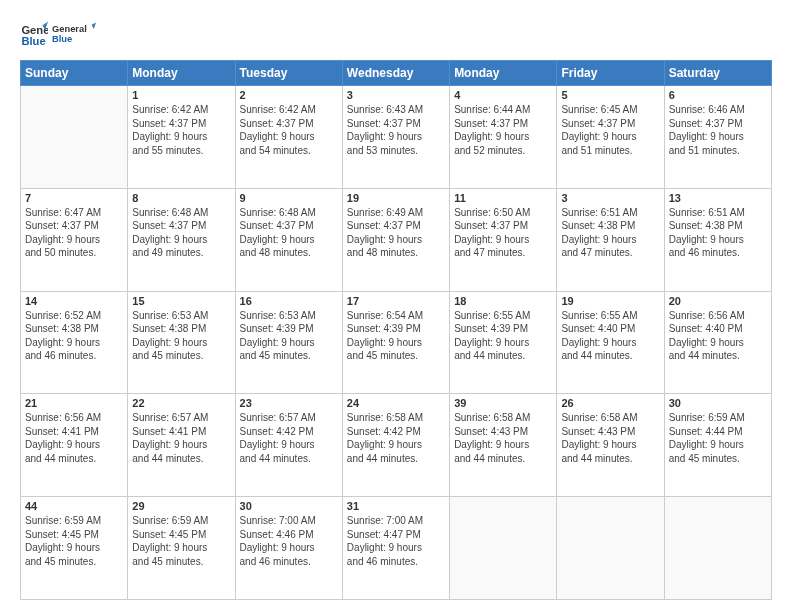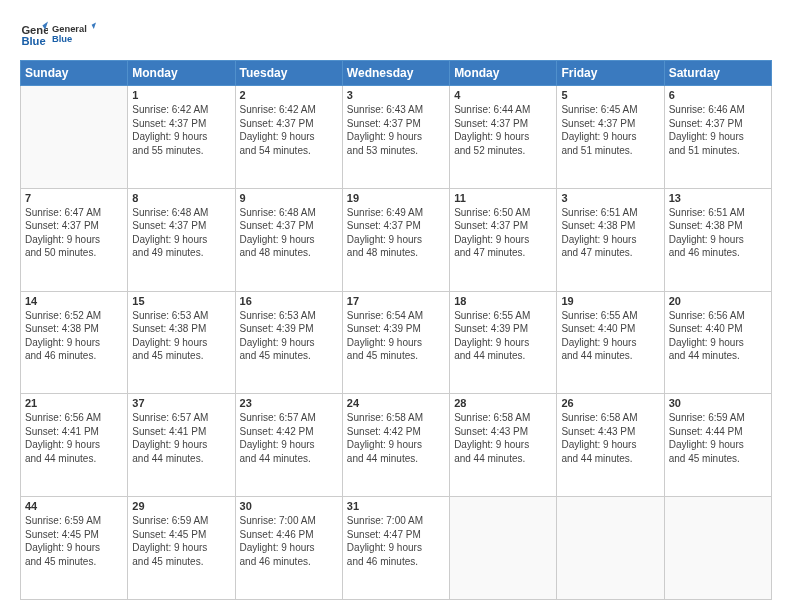--- a/index.html
+++ b/index.html
@@ -206,33 +206,33 @@
             <span class="day-num">20</span>
             <div class="cell-info">Sunrise: 6:56 AM<br>Sunset: 4:40 PM<br>Daylight: 9 hours<br>and 44 minutes.</div>
           </td>
         </tr>
         <tr>
           <td>
             <span class="day-num">21</span>
             <div class="cell-info">Sunrise: 6:56 AM<br>Sunset: 4:41 PM<br>Daylight: 9 hours<br>and 44 minutes.</div>
           </td>
           <td>
-            <span class="day-num">37</span>
+            <span class="day-num">22</span>
             <div class="cell-info">Sunrise: 6:57 AM<br>Sunset: 4:41 PM<br>Daylight: 9 hours<br>and 44 minutes.</div>
           </td>
           <td>
             <span class="day-num">23</span>
             <div class="cell-info">Sunrise: 6:57 AM<br>Sunset: 4:42 PM<br>Daylight: 9 hours<br>and 44 minutes.</div>
           </td>
           <td>
             <span class="day-num">24</span>
             <div class="cell-info">Sunrise: 6:58 AM<br>Sunset: 4:42 PM<br>Daylight: 9 hours<br>and 44 minutes.</div>
           </td>
           <td>
-            <span class="day-num">28</span>
+            <span class="day-num">39</span>
             <div class="cell-info">Sunrise: 6:58 AM<br>Sunset: 4:43 PM<br>Daylight: 9 hours<br>and 44 minutes.</div>
           </td>
           <td>
             <span class="day-num">26</span>
             <div class="cell-info">Sunrise: 6:58 AM<br>Sunset: 4:43 PM<br>Daylight: 9 hours<br>and 44 minutes.</div>
           </td>
           <td>
             <span class="day-num">30</span>
             <div class="cell-info">Sunrise: 6:59 AM<br>Sunset: 4:44 PM<br>Daylight: 9 hours<br>and 45 minutes.</div>
           </td>

